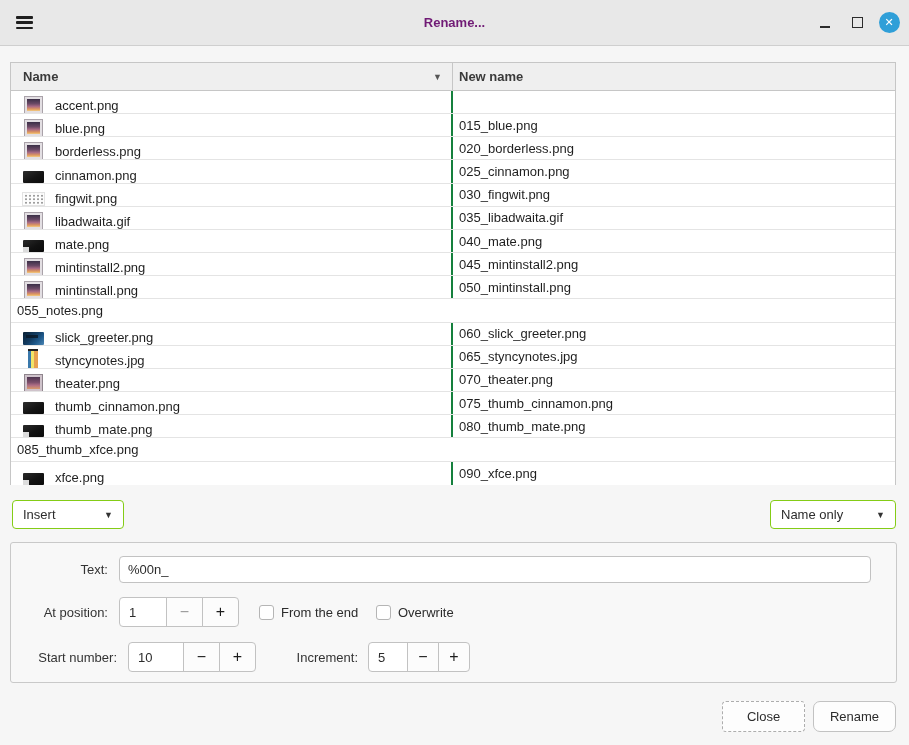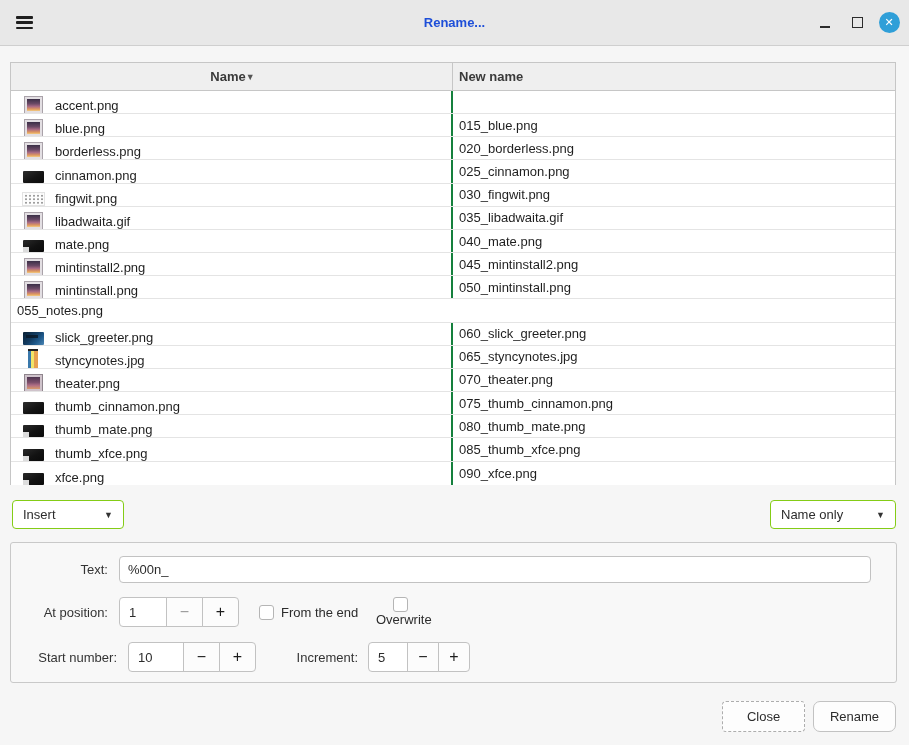--- a/index.html
+++ b/index.html
@@ -17,40 +17,40 @@
   
   .titlebar{
     position:absolute;left:0;top:0;width:909px;height:45px;
     background:#e8e8e8;border-bottom:1px solid #cfcfcf;
     display:flex;align-items:center;
   }
   .hamburger{margin-left:16px;width:17px;height:13px;display:flex;flex-direction:column;justify-content:space-between;cursor:pointer;}
   .hamburger i{display:block;height:2.5px;background:#1f1f1f;border-radius:1px;}
   .win-title{
     position:absolute;left:0;right:0;text-align:center;
-    font-weight:bold;font-size:13px;color:#1d4ed8;pointer-events:none;
+    font-weight:bold;font-size:13px;color:#701a75;pointer-events:none;
   }
   .win-ctrls{position:absolute;right:8px;top:0;height:45px;display:flex;align-items:center;gap:8px;}
   .wbtn{width:24px;height:24px;display:flex;align-items:center;justify-content:center;cursor:pointer;}
   .min-glyph{width:10px;height:0;border-bottom:2px solid #2c2c2c;margin-top:8px;}
   .max-glyph{width:9px;height:9px;border:1.5px solid #2c2c2c;background:transparent;}
   .close-circle{
     width:21px;height:21px;border-radius:50%;
     display:flex;align-items:center;justify-content:center;
     color:#fff;font-size:11px;font-weight:bold;line-height:1;
   }
 
   
   .table{
     position:absolute;left:10px;top:62px;width:886px;height:423px;
     background:#fff;border:1px solid #c6c6c6;box-sizing:border-box;
   }
   .thead{display:flex;height:28px;background:#efefef;border-bottom:1px solid #c6c6c6;box-sizing:border-box;}
   .th{display:flex;align-items:center;font-weight:bold;color:#3a3a3a;box-sizing:border-box;}
-  .th-name{width:442px;border-right:1px solid #c6c6c6;padding-left:12px;padding-right:10px;justify-content:center;}
+  .th-name{width:442px;border-right:1px solid #c6c6c6;padding-left:12px;padding-right:10px;justify-content:space-between;}
   .th-new{flex:1;padding-left:6px;}
   .sort-arrow{font-size:9px;color:#555;}
   .tbody{height:394px;}
   .trow{display:flex;height:23.17px;box-sizing:border-box;border-bottom:1px solid #e4e4e4;background:#fff;}
   .trow:last-child{border-bottom:none;}
   .cell{display:flex;align-items:center;box-sizing:border-box;overflow:hidden;white-space:nowrap;}
   .cell-name{width:442px;border-right:2px solid #15803d;padding-left:8px;align-items:flex-end;}
   .cell-new{flex:1;padding-left:6px;color:#1f1f1f;}
   .thumb-slot{width:28px;display:flex;align-items:center;justify-content:center;margin-right:8px;flex:none;}
   .fname{color:#1f1f1f;}
@@ -142,21 +142,21 @@
   }
   .spin-btn.last{border-radius:0 4px 4px 0;}
   .spin-btn.dim{color:#9a9a9a;}
   .w48{width:48px;} .w56{width:56px;} .w40{width:40px;}
   .bw37{width:37px;} .bw32{width:32px;}
   .chk{display:flex;align-items:center;position:absolute;cursor:pointer;}
   .chk-box{
     width:15px;height:15px;background:#fff;border:1px solid #b5b5b5;
     border-radius:3px;margin-right:7px;box-sizing:border-box;flex:none;
   }
-  .chk1{left:248px;} .chk2{left:365px;flex-direction:column;}
+  .chk1{left:248px;} .chk2{left:365px;}
   .inc-label{position:absolute;left:238px;width:100px;text-align:right;color:#333;}
   .spinner-inc{position:absolute;left:348px;margin-left:0;}
 
   
   .btn{
     position:absolute;height:31px;box-sizing:border-box;
     background:#fdfdfd;border:1px solid #c2c2c2;border-radius:4px;
     display:flex;align-items:center;justify-content:center;
     color:#2c2c2c;cursor:pointer;font-size:13px;
   }
@@ -321,26 +321,20 @@
         <div class="trow">
           <div class="cell cell-name">
             <span class="thumb-slot">
               <span class="thumb shot-dark-corner"></span>
             </span>
             <span class="fname">thumb_mate.png</span>
           </div>
           <div class="cell cell-new">080_thumb_mate.png</div>
         </div>
         <div class="trow">
-          <div class="cell cell-name">
-            <span class="thumb-slot">
-              <span class="thumb shot-dark-corner"></span>
-            </span>
-            <span class="fname">thumb_xfce.png</span>
-          </div>
           <div class="cell cell-new">085_thumb_xfce.png</div>
         </div>
         <div class="trow">
           <div class="cell cell-name">
             <span class="thumb-slot">
               <span class="thumb shot-dark-corner"></span>
             </span>
             <span class="fname">xfce.png</span>
           </div>
           <div class="cell cell-new">090_xfce.png</div>

